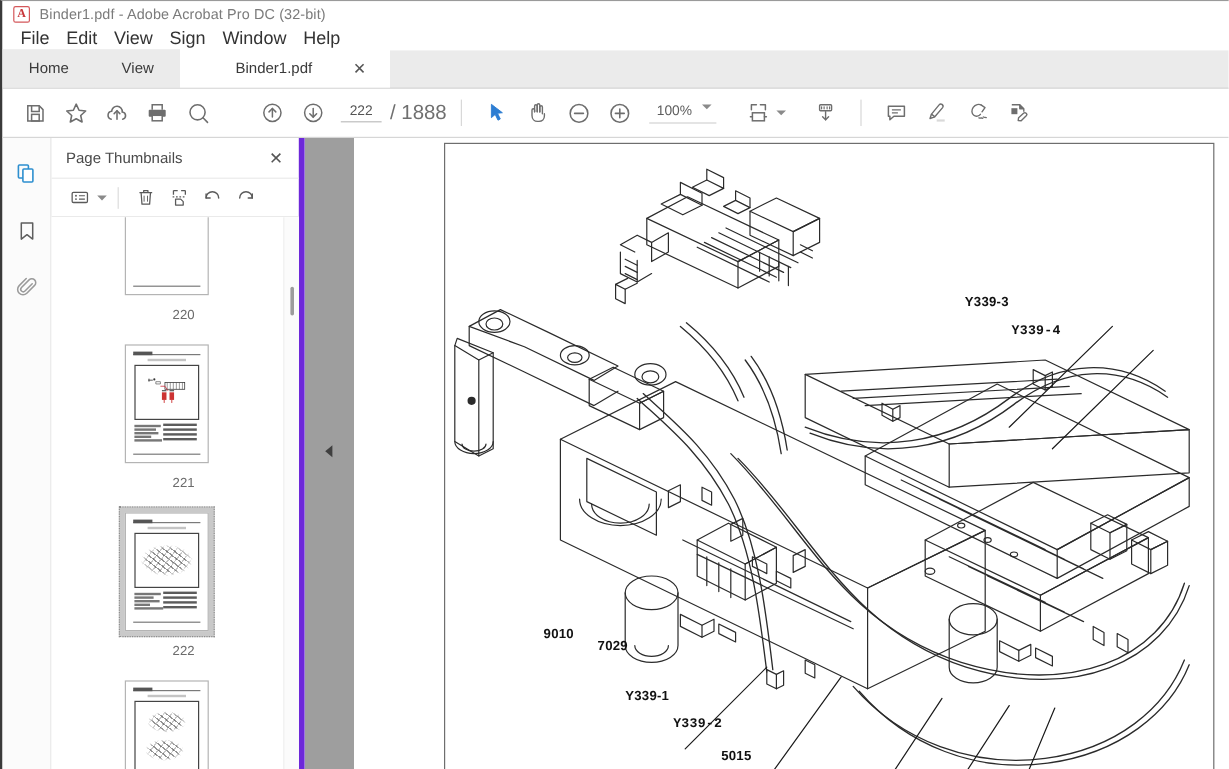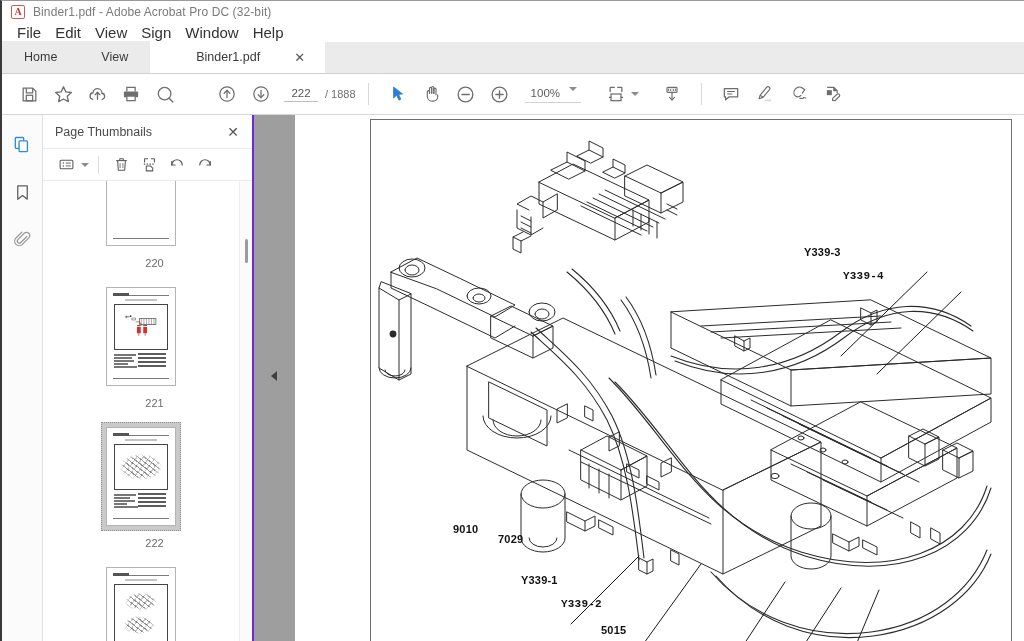--- a/index.html
+++ b/index.html
@@ -110,21 +110,21 @@
     margin-left: 6px;
   }
   .page-input {
     width: 34px; text-align: center;
     font-size: 11.5px; color: #555;
     font-family: "Liberation Sans", sans-serif;
     border: none; border-bottom: 1px solid #bdbdbd;
     background: transparent; outline: none;
     padding: 1px 0 2px;
   }
-  .page-total { font-size: 11px; color: #6f6f6f; }
+  .page-total { font-size: 17px; color: #6f6f6f; }
   .zoombox {
     display: flex; gap: 8px;
     border-bottom: 1px solid #d3d3d3;
     padding: 2px 4px 3px 6px;
     margin-left: 8px; margin-right: 2px;
   }
   .zoom-val { font-size: 11.5px; color: #5d5d5d; min-width: 30px; }
   .caret {
     width: 0; height: 0;
     border-left: 4px solid transparent;
@@ -143,21 +143,21 @@
   .rail-btn {
     width: 32px; height: 32px;
     display: flex; align-items: center; justify-content: center;
     cursor: default; border-radius: 2px;
   }
 
   
   .thumbpanel {
     position: absolute; top: 114px; left: 41px; width: 211px; bottom: 0;
     background: #ffffff;
-    border-right: 2px solid #6d28d9;
+    border-right: 5px solid #6d28d9;
     display: flex; flex-direction: column;
   }
   .tp-header {
     height: 33px; flex: 0 0 33px;
     display: flex; align-items: center; justify-content: space-between;
     padding: 0 10px 0 12px;
   }
   .tp-title { font-size: 12.5px; color: #4a4a4a; }
   .tp-close { font-size: 14px; color: #555; cursor: default; padding: 0 3px; }
   .tp-toolbar {

